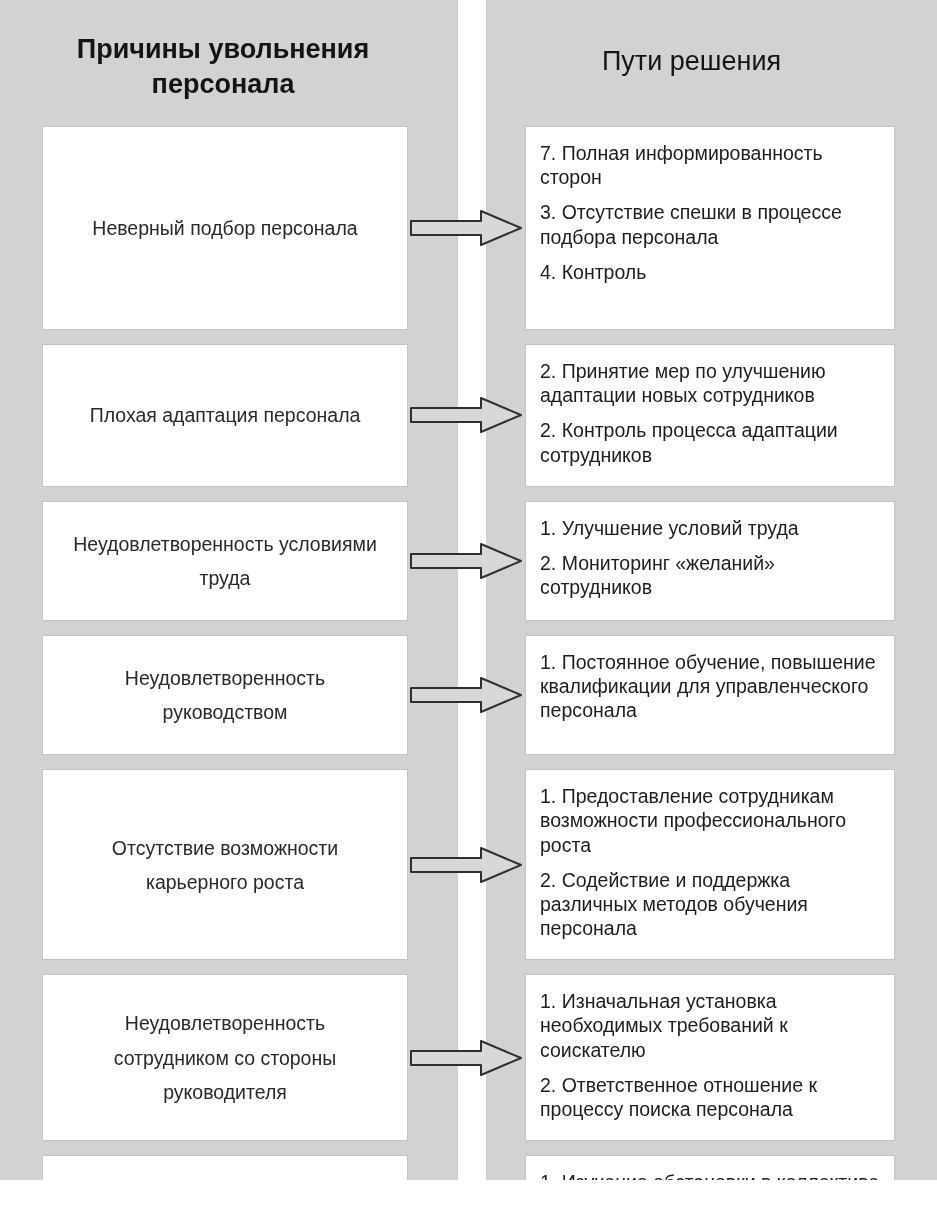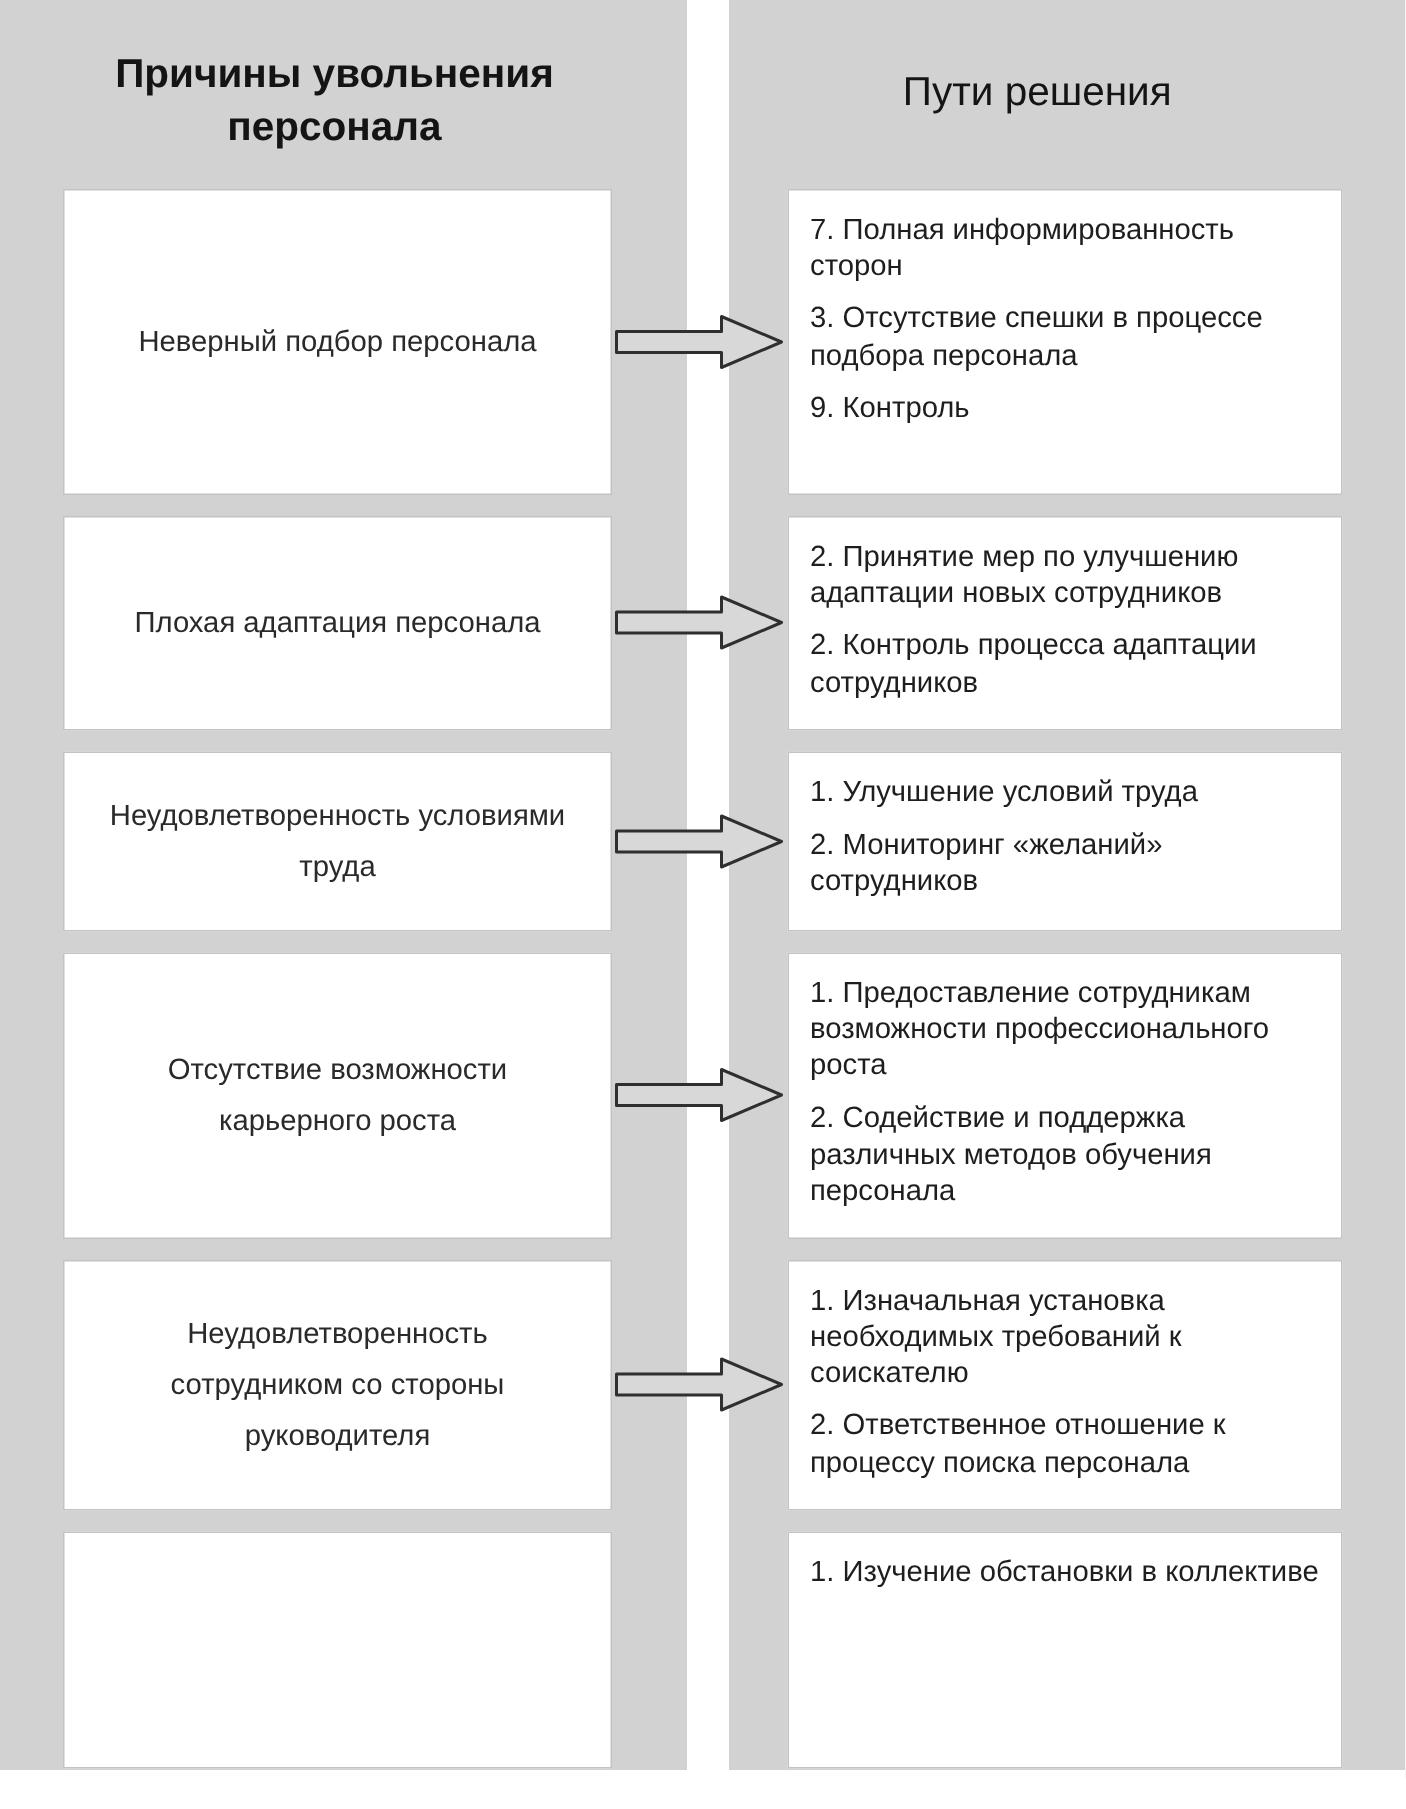--- a/index.html
+++ b/index.html
@@ -112,21 +112,21 @@
       <span>Неверный подбор персонала</span>
     </div>
     <div class="arrow-wrap">
       <svg width="115" height="42" viewBox="0 0 115 42">
         <polygon points="2,14 72,14 72,4 112,21 72,38 72,28 2,28" fill="#d8d8d8" stroke="#2f2f2f" stroke-width="2" stroke-linejoin="round"></polygon>
       </svg>
     </div>
     <div class="solution-box">
       <div class="solution-item">7. Полная информированность сторон</div>
       <div class="solution-item">3. Отсутствие спешки в процессе подбора персонала</div>
-      <div class="solution-item">9. Контроль</div>
+      <div class="solution-item">4. Контроль</div>
     </div>
   </div>
 
   <div class="row r2">
     <div class="cause-box">
       <span>Плохая адаптация персонала</span>
     </div>
     <div class="arrow-wrap">
       <svg width="115" height="42" viewBox="0 0 115 42">
         <polygon points="2,14 72,14 72,4 112,21 72,38 72,28 2,28" fill="#d8d8d8" stroke="#2f2f2f" stroke-width="2" stroke-linejoin="round"></polygon>
@@ -146,20 +146,33 @@
       <svg width="115" height="42" viewBox="0 0 115 42">
         <polygon points="2,14 72,14 72,4 112,21 72,38 72,28 2,28" fill="#d8d8d8" stroke="#2f2f2f" stroke-width="2" stroke-linejoin="round"></polygon>
       </svg>
     </div>
     <div class="solution-box">
       <div class="solution-item">1. Улучшение условий труда</div>
       <div class="solution-item">2. Мониторинг «желаний» сотрудников</div>
     </div>
   </div>
 
+  <div class="row r4">
+    <div class="cause-box">
+      <span>Неудовлетворенность руководством</span>
+    </div>
+    <div class="arrow-wrap">
+      <svg width="115" height="42" viewBox="0 0 115 42">
+        <polygon points="2,14 72,14 72,4 112,21 72,38 72,28 2,28" fill="#d8d8d8" stroke="#2f2f2f" stroke-width="2" stroke-linejoin="round"></polygon>
+      </svg>
+    </div>
+    <div class="solution-box">
+      <div class="solution-item">1. Постоянное обучение, повышение квалификации для управленческого персонала</div>
+    </div>
+  </div>
 
   <div class="row r5">
     <div class="cause-box">
       <span>Отсутствие возможности карьерного роста</span>
     </div>
     <div class="arrow-wrap">
       <svg width="115" height="42" viewBox="0 0 115 42">
         <polygon points="2,14 72,14 72,4 112,21 72,38 72,28 2,28" fill="#d8d8d8" stroke="#2f2f2f" stroke-width="2" stroke-linejoin="round"></polygon>
       </svg>
     </div>

